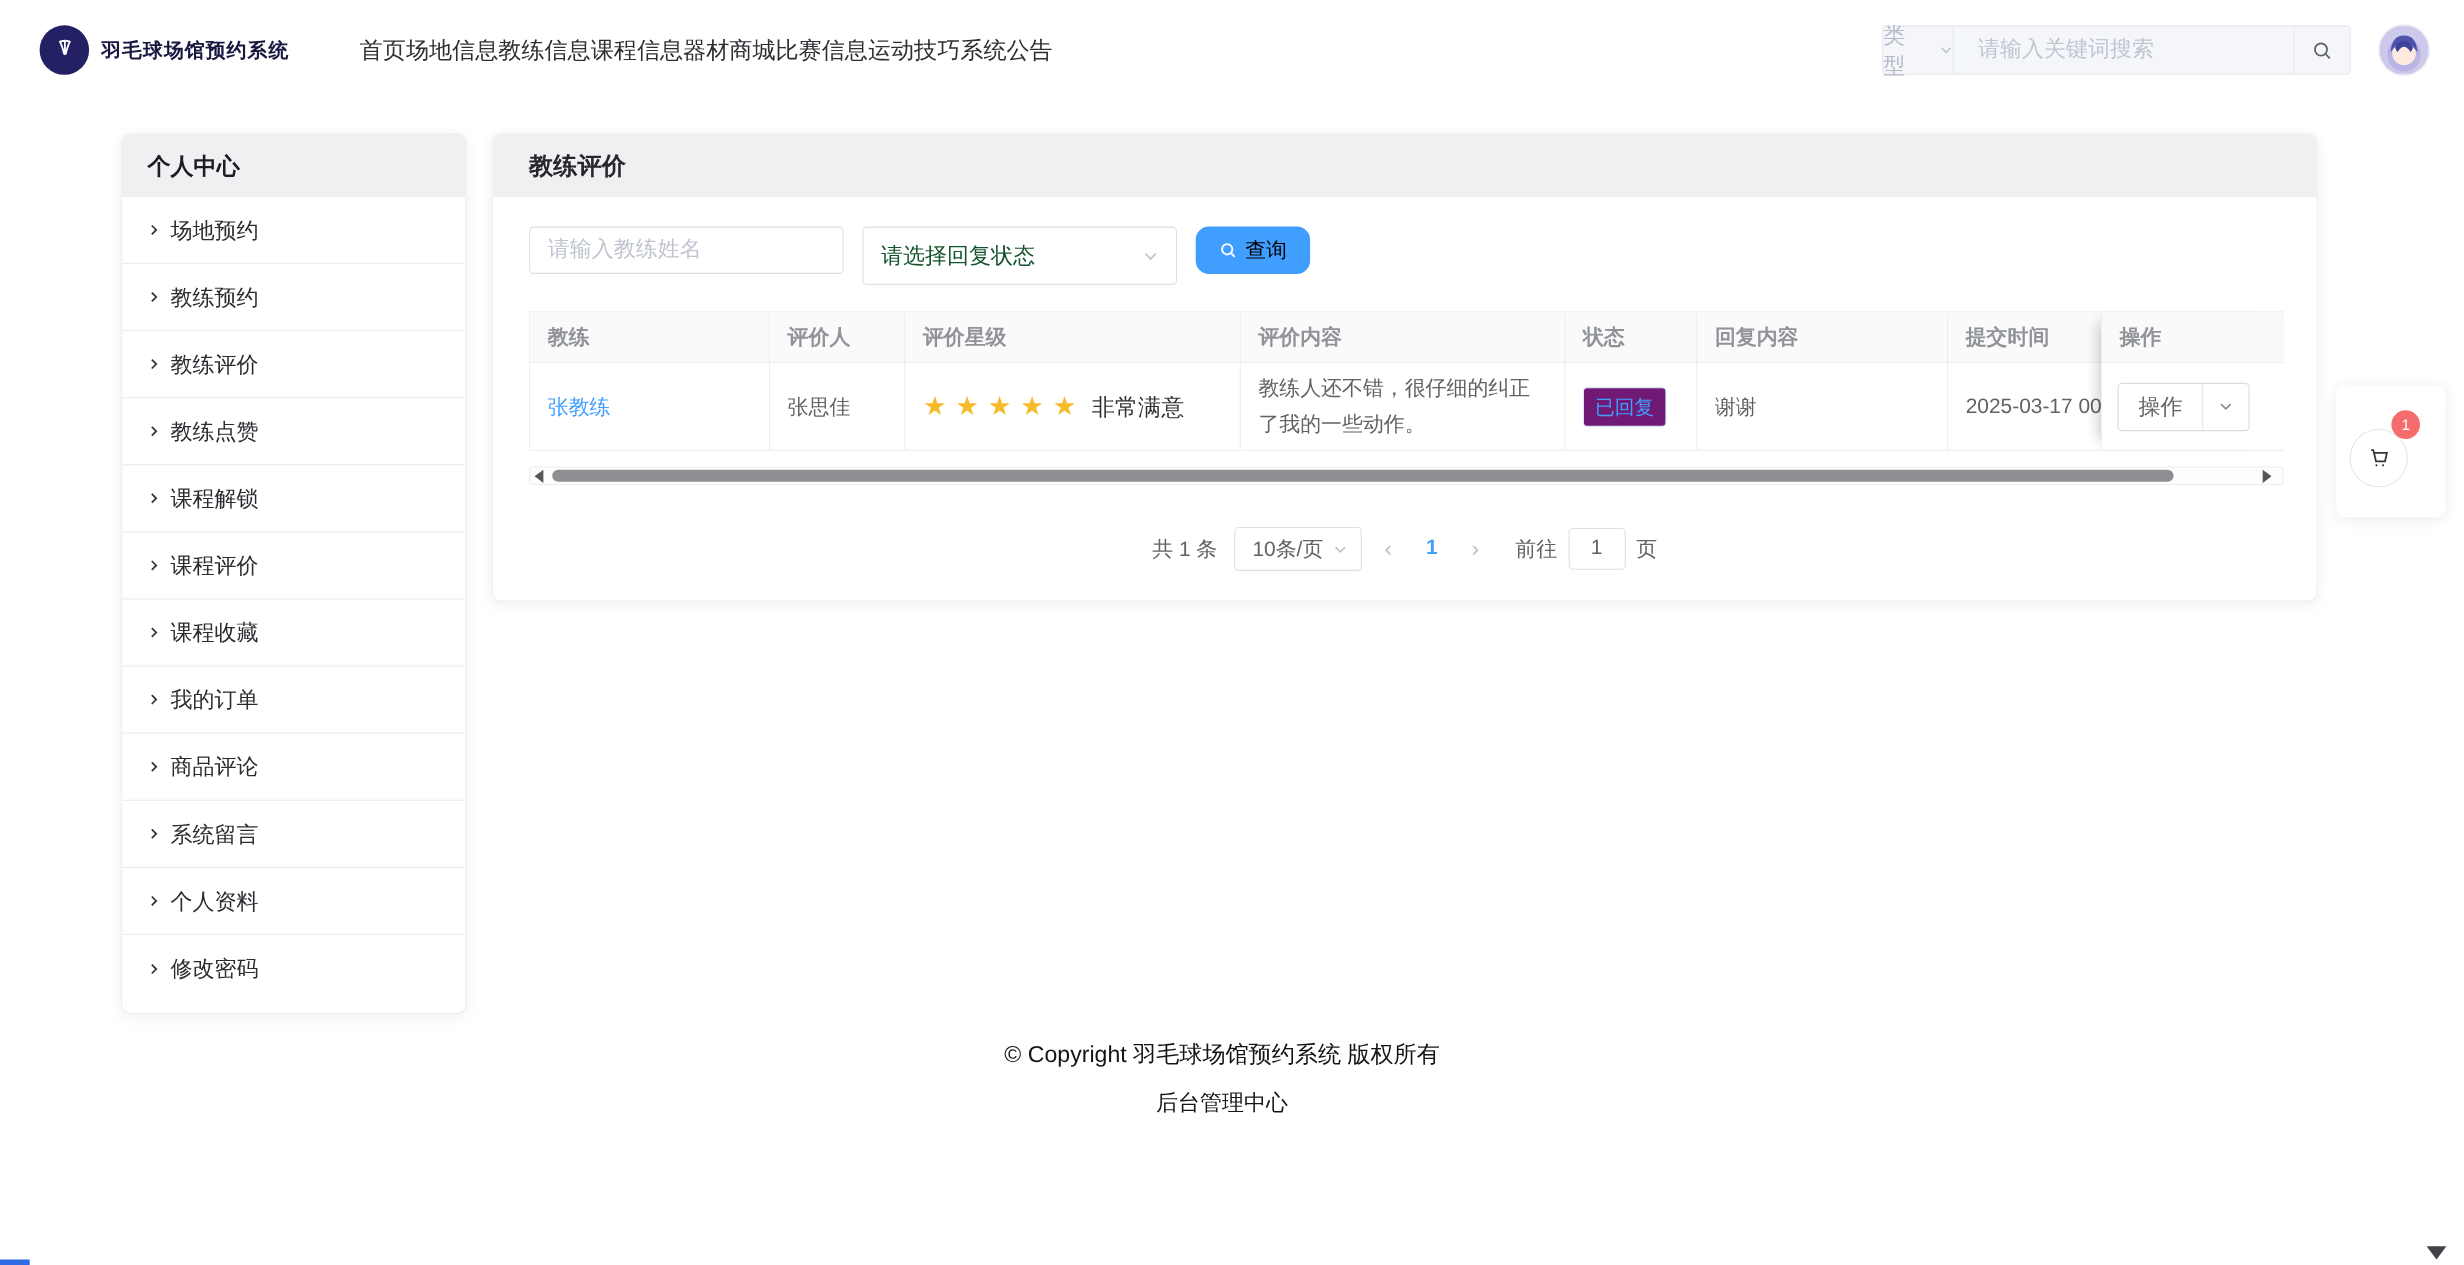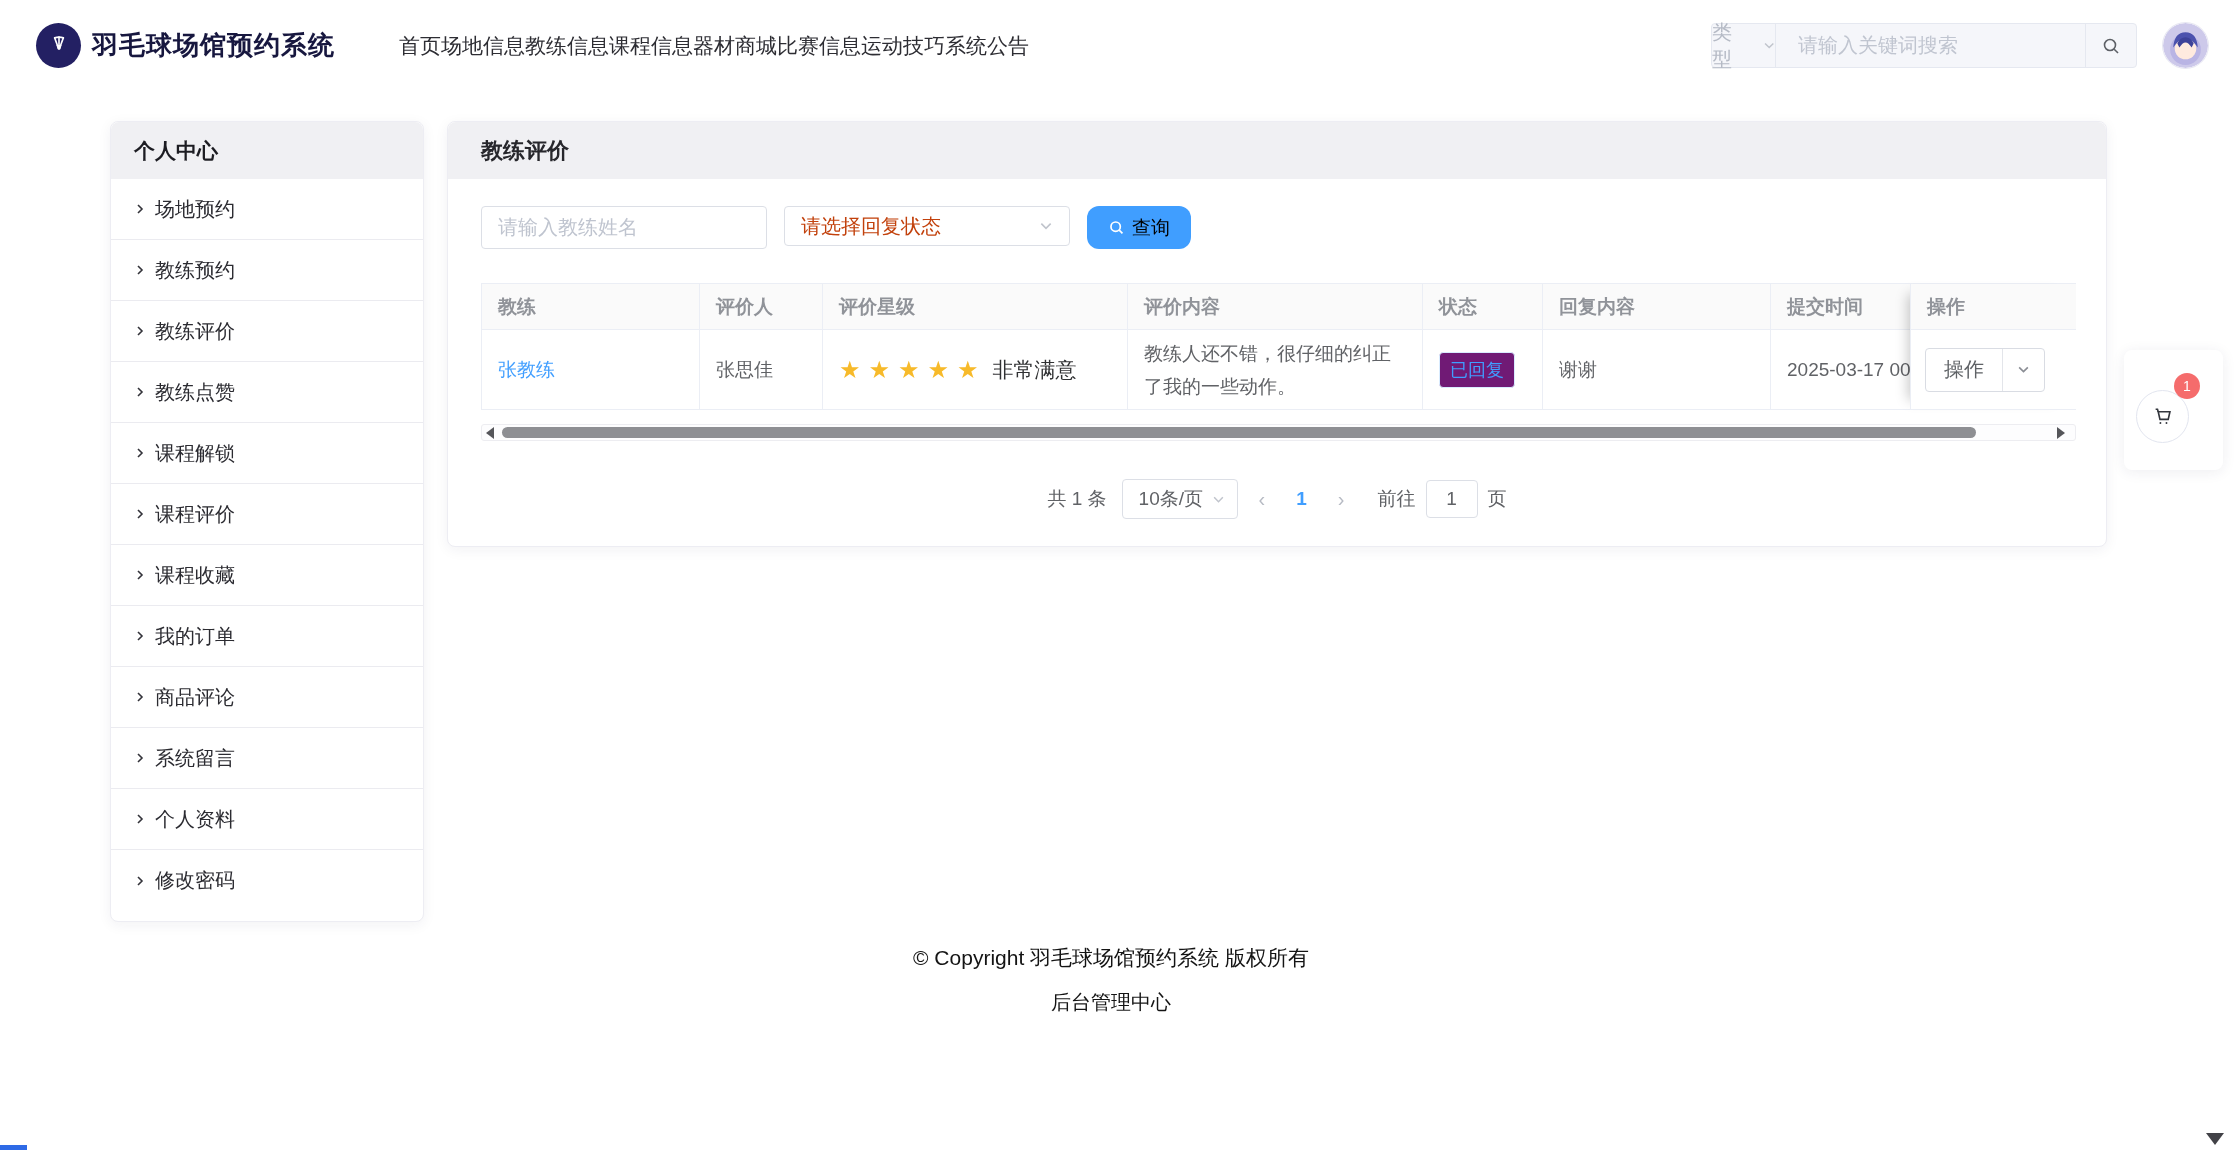--- a/index.html
+++ b/index.html
@@ -3,21 +3,21 @@
 <meta charset="utf-8">
 <style>
   * { margin:0; padding:0; box-sizing:border-box; }
   html,body { width:2240px; height:1150px; overflow:hidden; background:#fff;
     font-family:"Liberation Sans","DejaVu Sans",sans-serif; }
 
   
   .navbar { position:absolute; left:0; top:0; width:2240px; height:91px; background:#fff; display:flex; align-items:center; }
   .brand { display:flex; align-items:center; gap:11px; margin-left:36px; }
   .logo { width:45px; height:45px; border-radius:50%; background:#232063; display:flex; align-items:center; justify-content:center; }
-  .brand-title { font-size:26px; font-weight:800; color:#17173f; letter-spacing:1px; white-space:nowrap; }
+  .brand-title { font-size:18px; font-weight:800; color:#17173f; letter-spacing:1px; white-space:nowrap; }
   .nav-links { display:flex; margin-left:64px; }
   .nav-links a { font-size:21px; color:#2d2d33; text-decoration:none; white-space:nowrap; cursor:pointer; }
   .nav-right { position:absolute; right:32px; top:23px; display:flex; align-items:center; gap:26px; }
   .gsearch { width:426px; height:45px; background:#f5f6fa; border:1px solid #e5e8f0; border-radius:4px; display:flex; align-items:stretch; }
   .gtype { width:106px; display:flex; align-items:center; justify-content:center; gap:13px; color:#b5bac5; font-size:20px; cursor:pointer; }
   .gdivider { width:1px; background:#e5e8f0; }
   .ginput { flex:1; border:none; outline:none; background:transparent; font-size:20px; padding:0 22px; color:#555; }
   .ginput::placeholder { color:#c0c5d0; }
   .gbtn { width:84px; background:transparent; border:none; display:flex; align-items:center; justify-content:center; cursor:pointer; color:#5d6066; }
   .avatar { width:45px; height:45px; border-radius:50%; overflow:hidden; cursor:pointer; box-shadow:0 0 0 1px #e7e7f2; }
@@ -34,22 +34,22 @@
 
   
   .panel { position:absolute; left:447px; top:121px; width:1660px; height:426px; background:#fff; border:1px solid #ededf3;
     border-radius:8px; box-shadow:0 3px 14px rgba(30,30,60,.06); }
   .panel-title { height:57px; display:flex; align-items:center; padding-left:33px; background:#f0f0f3;
     border-radius:8px 8px 0 0; font-size:22px; font-weight:700; color:#27272c; }
   .panel-body { padding:27px 33px 0 33px; }
   .filters { display:flex; gap:17px; height:43px; }
   .f-input { width:286px; height:43px; border:1px solid #dcdfe6; border-radius:4px; padding:0 16px; font-size:20px; color:#555; outline:none; }
   .f-input::placeholder { color:#bfc4cf; }
-  .f-select { width:286px; height:40px; border:1px solid #dcdfe6; border-radius:4px; padding:0 16px; display:flex;
-    align-items:center; justify-content:space-between; color:#c2410c; font-size:20px; cursor:pointer; background:#fff; }
+  .f-select { width:286px; height:53px; border:1px solid #dcdfe6; border-radius:4px; padding:0 16px; display:flex;
+    align-items:center; justify-content:space-between; color:#14532d; font-size:20px; cursor:pointer; background:#fff; }
   .query-btn { width:104px; height:43px; background:#409eff; border:none; border-radius:12px; color:#000000; font-size:19px;
     display:flex; align-items:center; justify-content:center; gap:7px; cursor:pointer; }
 
   
   .table-wrap { position:relative; margin-top:34px; width:1595px; }
   .tgrid { border:1px solid #ebeef5; border-bottom:none; }
   .thead, .trow { display:grid; grid-template-columns:218px 123px 305px 295px 120px 228px 1fr; }
   .thead { height:46px; background:#fafafa; border-bottom:1px solid #ebeef5; }
   .th { display:flex; align-items:center; padding:0 16px; font-size:19px; font-weight:700; color:#909399;
     border-right:1px solid #ebeef5; white-space:nowrap; overflow:hidden; }

